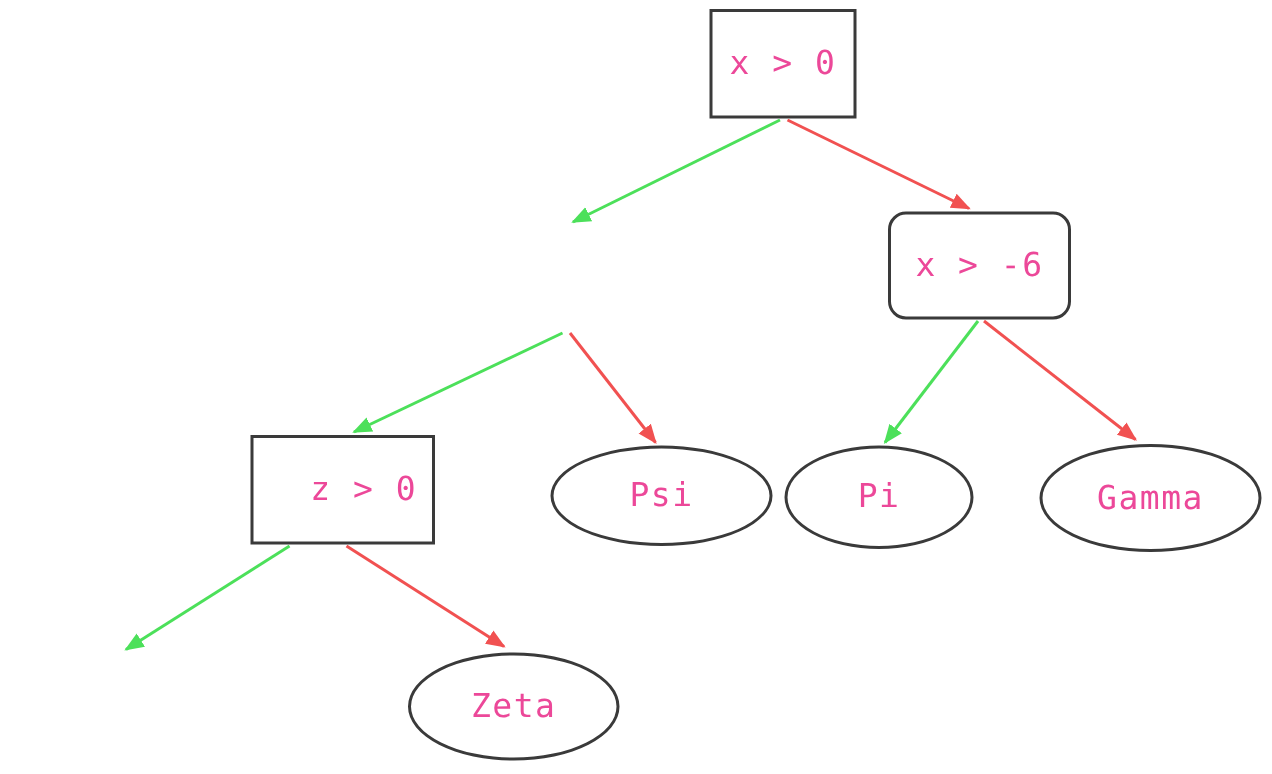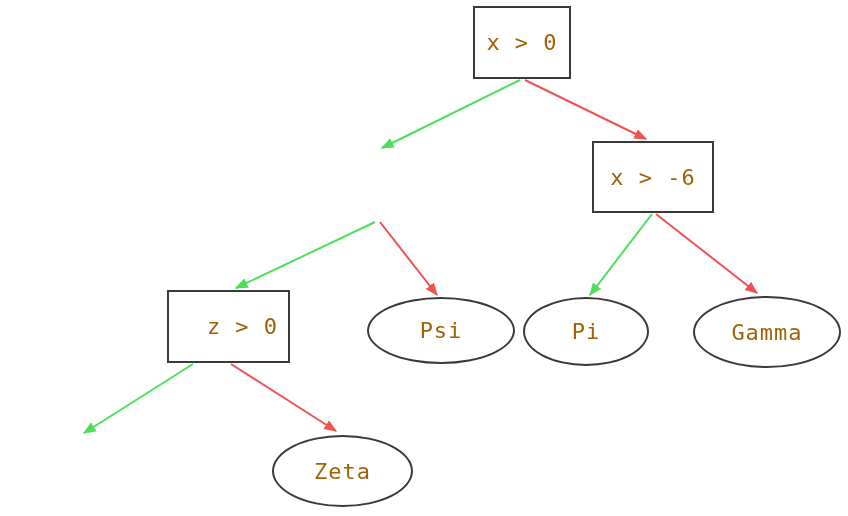--- a/index.html
+++ b/index.html
@@ -25,21 +25,21 @@
   }
   .node {
     position: absolute;
     box-sizing: border-box;
     border: 2px solid #3a3a3a;
     background: #ffffff;
     display: flex;
     align-items: center;
     justify-content: center;
     font-size: 22px;
-    color: #a16207;
+    color: #ec4899;
     letter-spacing: 1px;
     white-space: nowrap;
   }
   .node.rect { border-radius: 0; }
   .node.ellipse { border-radius: 50%; }
 </style>
 </head>
 <body>
 
 <div class="canvas">
@@ -62,21 +62,21 @@
     <line x1="656" y1="214" x2="757" y2="293" stroke-width="2" marker-end="url(#arrow-false)" stroke="#f15151"></line>
     <line x1="193" y1="364" x2="84" y2="433" stroke-width="2" marker-end="url(#arrow-true)" stroke="#4ce05a"></line>
     <line x1="231" y1="364" x2="336" y2="431" stroke-width="2" marker-end="url(#arrow-false)" stroke="#f15151"></line>
   </svg>
 
   <div class="node rect" style="left:473px; top:6px; width:98px; height:73px;">
     <span>x &gt; 0</span>
   </div>
 
 
-  <div class="node rect" style="left:592px; top:141px; width:122px; height:72px;">
+  <div class="node rect" style="left:592px; top:141px; width:122px; height:72px;border-radius:12px;">
     <span>x &gt; -6</span>
   </div>
 
   <div class="node rect" style="left:167px; top:290px; width:123px; height:73px;padding-left:28px;">
     <span>z &gt; 0</span>
   </div>
 
   <div class="node ellipse" style="left:367px; top:297px; width:148px; height:67px;">
     <span>Psi</span>
   </div>

